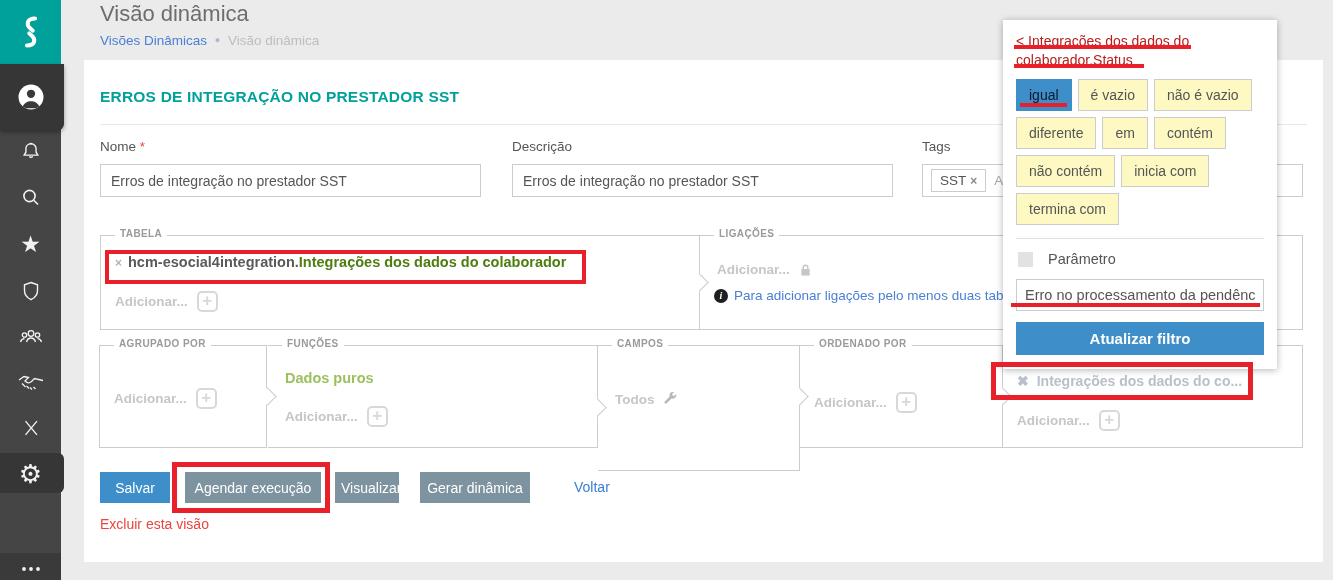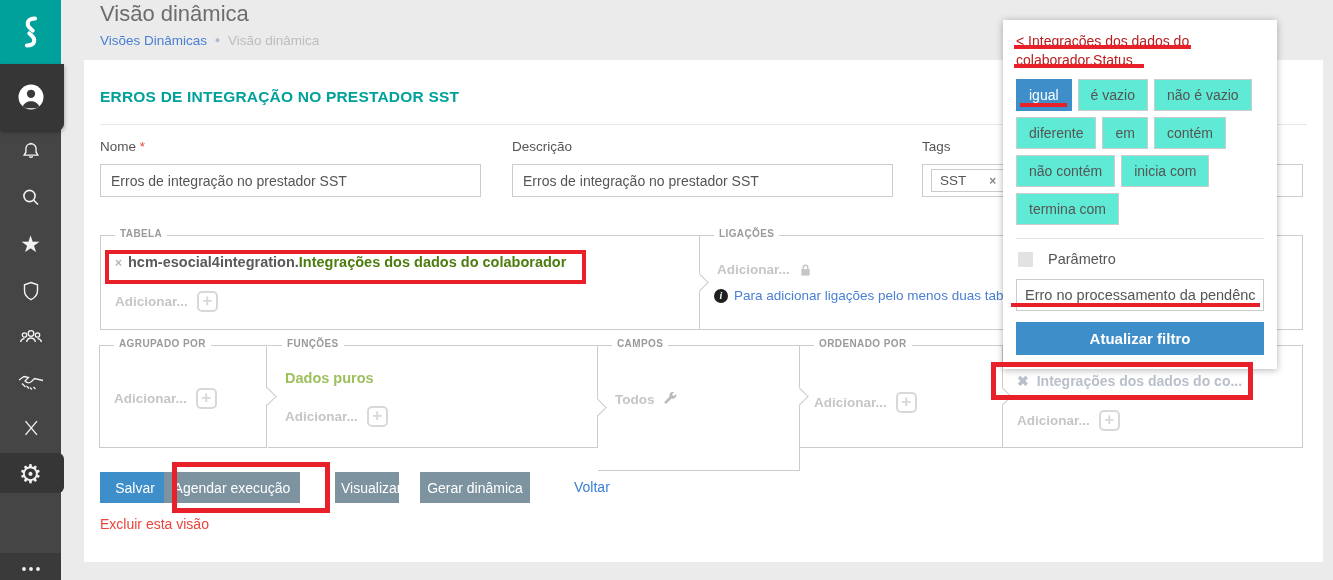--- a/index.html
+++ b/index.html
@@ -26,21 +26,21 @@
   .breadcrumb .current { color:#bdbdbd; }
   
   .card { position:absolute; left:84px; top:60px; width:1239px; height:502px; background:#ffffff; z-index:1; }
   .card-heading { position:absolute; left:16px; top:28px; font-size:15.5px; font-weight:bold; color:#00a19b; letter-spacing:.2px; }
   .heading-divider { position:absolute; left:16px; top:64px; width:1207px; height:1px; background:#e8e8e8; }
   .field-label { position:absolute; font-size:13.5px; color:#555; }
   .req { color:#e9453c; }
   .text-input { position:absolute; height:33px; border:1px solid #ccc; background:#fff; font-family:inherit;
     font-size:14px; color:#555; padding:0 10px; }
   .tags-box { position:absolute; height:33px; border:1px solid #ccc; background:#fff; display:flex; align-items:center; padding:0 8px; gap:8px; }
-  .tag-chip { border:1px solid #ccc; padding:3px 8px; font-size:13.5px; color:#555; display:flex; gap:23px; align-items:center; }
+  .tag-chip { border:1px solid #ccc; padding:3px 8px; font-size:13.5px; color:#555; display:flex; gap:4px; align-items:center; }
   .tag-chip .x { color:#888; font-weight:bold; font-size:12px; cursor:pointer; }
   .tags-add { color:#aaa; font-size:13.5px; }
   
   .fs { position:absolute; border:1px solid #ccc; }
   .fs .legend { position:absolute; top:-8px; left:14px; background:#fff; padding:0 5px; font-size:10px; font-weight:bold; color:#9a9a9a; letter-spacing:.4px; }
   .chev { position:absolute; left:-7px; top:50%; margin-top:-7px; width:13px; height:13px; background:#fff;
     border-top:1px solid #ccc; border-right:1px solid #ccc; transform:rotate(45deg); }
   .add-row { position:absolute; display:flex; align-items:center; gap:9px; color:#c6c6c6; font-weight:bold; font-size:13.5px; cursor:pointer; }
   .plus-ico { width:21px; height:21px; border:2px solid #d8d8d8; border-radius:5px; color:#d8d8d8;
     font-size:17px; line-height:16px; text-align:center; font-weight:bold; }
@@ -60,22 +60,22 @@
   .btn { position:absolute; top:412px; height:31px; border:none; color:#fff; font-family:inherit; font-size:14px; cursor:pointer; text-align:center; }
   .btn-blue { background:#3d8ec9; }
   .btn-gray { background:#7d93a0; }
   .link-voltar { position:absolute; top:419px; font-size:14px; color:#3a7fd1; cursor:pointer; }
   .link-excluir { position:absolute; left:16px; top:456px; font-size:14px; color:#e9453c; cursor:pointer; }
   
   .popup { position:absolute; left:1003px; top:20px; width:274px; background:#fff; z-index:10;
     box-shadow:0 1px 7px rgba(0,0,0,.3); padding:12px 13px 14px; }
   .popup .back { color:#b91c1c; font-size:14px; line-height:19px; display:block; cursor:pointer; }
   .ops { display:flex; flex-wrap:wrap; gap:6px; margin-top:9px; }
-  .op { border:1px solid #ccc; background:#5eead4; color:#555; font-size:14px; padding:7px 12px; font-family:inherit; cursor:pointer; }
-  .op.selected { background:#3d8ec9; border-color:#3d8ec9; color:#ffffff; }
+  .op { border:1px solid #ccc; background:#fef9c3; color:#555; font-size:14px; padding:7px 12px; font-family:inherit; cursor:pointer; }
+  .op.selected { background:#3d8ec9; border-color:#3d8ec9; color:#0f172a; }
   .pop-div { border:none; border-top:1px solid #e2e2e2; margin:13px 0 0; }
   .param-row { display:flex; align-items:center; gap:15px; margin:12px 0 12px 2px; }
   .checkbox { width:15px; height:15px; background:#e2e2e2; cursor:pointer; flex:none; }
   .param-label { font-size:14.5px; color:#555; }
   .pop-input { width:100%; border:1px solid #ccc; padding:7px 8px; font-size:14.5px; color:#555; font-family:inherit; white-space:nowrap; overflow:hidden; }
   .update-btn { width:100%; margin-top:11px; background:#3d8ec9; border:none; color:#fff; font-size:15px; font-weight:bold;
     padding:8px 0; font-family:inherit; cursor:pointer; }
   
   .ann { position:absolute; z-index:30; pointer-events:none; }
   .ann-box { border:4px solid #e8202a; }
@@ -258,21 +258,21 @@
     <div class="gray-chip" style="left:14px; top:27px;">
       <span class="x">✖</span><span>Integrações dos dados do co...</span>
     </div>
     <div class="add-row" style="left:14px; top:64px;">
       <span>Adicionar...</span>
       <span class="plus-ico">+</span>
     </div>
   </div>
 
   <button class="btn btn-blue" style="left:16px; width:70px;">Salvar</button>
-  <button class="btn btn-gray" style="left:80px; width:136px;">Agendar execução</button>
+  <button class="btn btn-gray" style="left:101px; width:136px;">Agendar execução</button>
   <button class="btn btn-gray" style="left:251px; width:64px;">Visualizar</button>
   <button class="btn btn-gray" style="left:336px; width:110px;">Gerar dinâmica</button>
   <span class="link-voltar" style="left:490px;">Voltar</span>
   <span class="link-excluir">Excluir esta visão</span>
 </div>
 
 <div class="popup">
   <span class="back">
     <span>&lt;</span>
     <span>Integrações dos dados do colaborador.Status</span>

